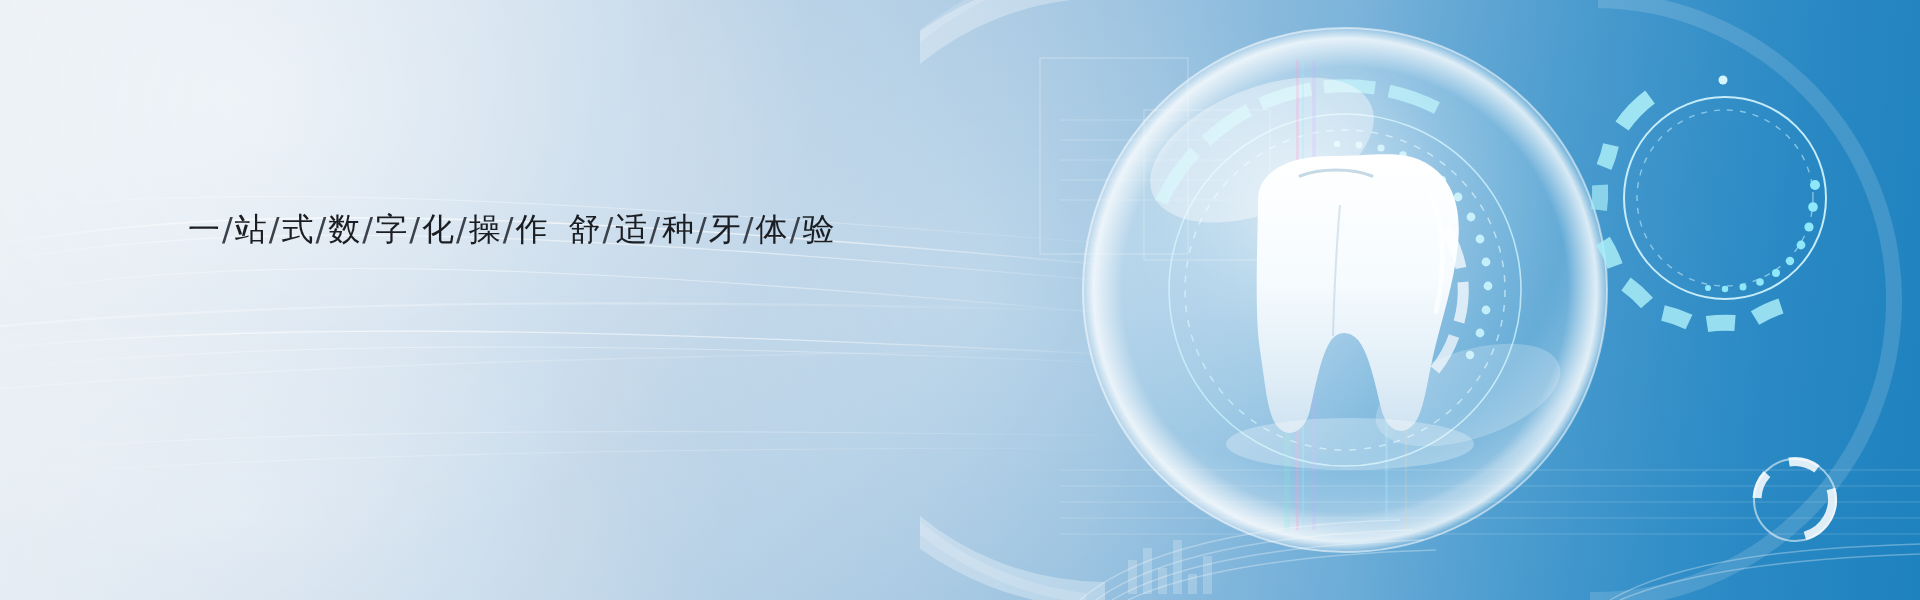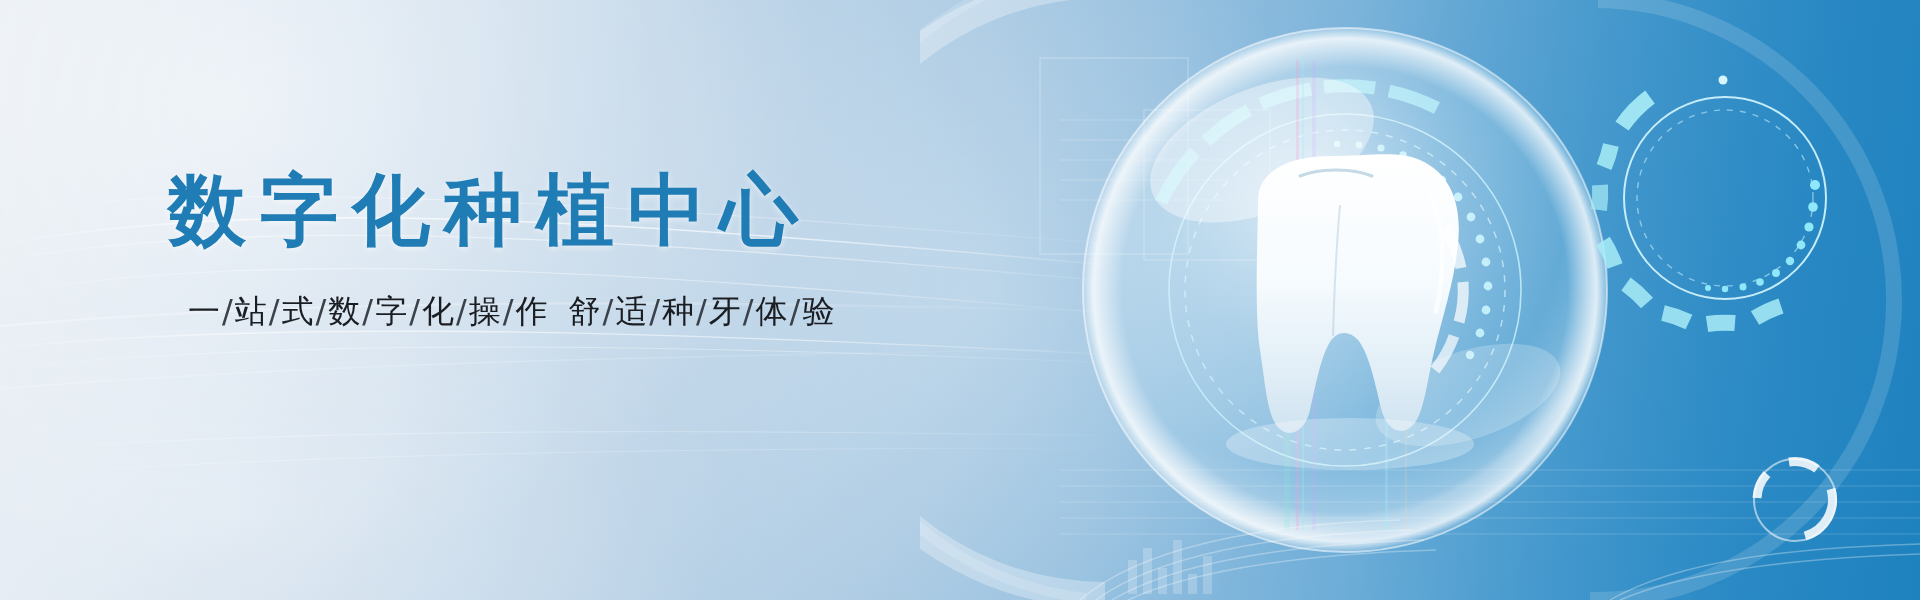--- a/index.html
+++ b/index.html
@@ -141,21 +141,20 @@
       <path d="M-40,454 C 300,426 700,430 1140,436" stroke-width="1" opacity=".35"></path>
       <path d="M-40,478 C 320,452 720,448 1140,448" stroke-width="1" opacity=".28"></path>
     </g>
     <g fill="none" stroke="url(#wg2)">
       <path d="M-40,330 C 300,296 700,300 1140,312" stroke-width="2.2" opacity=".55"></path>
       <path d="M-40,392 C 340,360 720,356 1140,348" stroke-width="1.6" opacity=".40"></path>
     </g>
   </svg>
 
   <div class="headline-wrap">
-    <h1 class="headline">数字化种植中心</h1>
     <div class="subline" id="subline"><span>一</span><span class="sep">/</span><span>站</span><span class="sep">/</span><span>式</span><span class="sep">/</span><span>数</span><span class="sep">/</span><span>字</span><span class="sep">/</span><span>化</span><span class="sep">/</span><span>操</span><span class="sep">/</span><span>作</span><span class="gap"></span><span>舒</span><span class="sep">/</span><span>适</span><span class="sep">/</span><span>种</span><span class="sep">/</span><span>牙</span><span class="sep">/</span><span>体</span><span class="sep">/</span><span>验</span></div>
   </div>
 
   <div class="tech">
 
     <svg width="1000" height="600" viewBox="920 0 1000 600" style="position:absolute;right:0;top:0;">
       <defs>
         <radialGradient id="orbG" cx="42%" cy="33%" r="68%">
           <stop offset="0%" stop-color="#ffffff" stop-opacity=".70"></stop>
           <stop offset="42%" stop-color="#e3f3fb" stop-opacity=".34"></stop>

